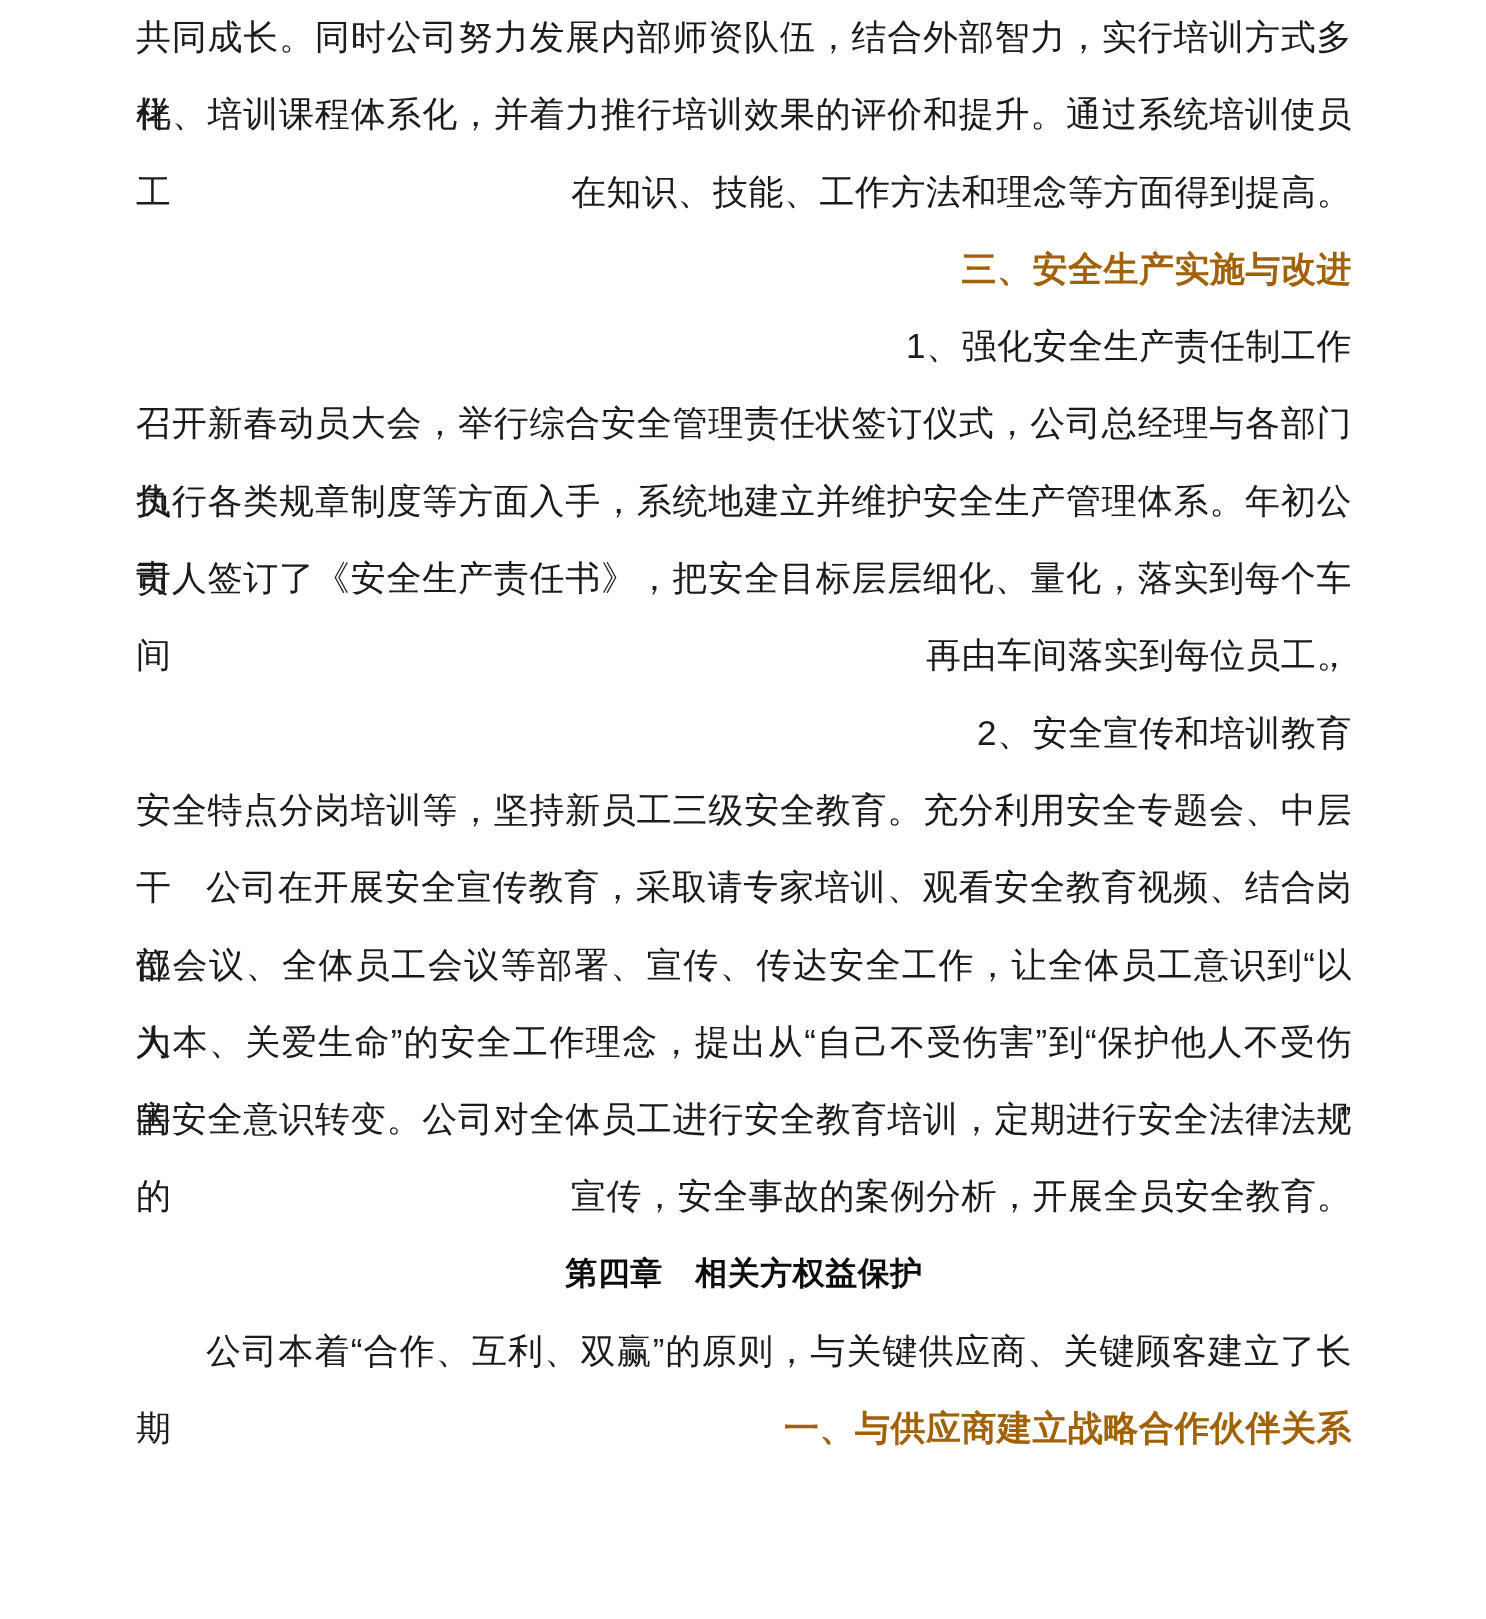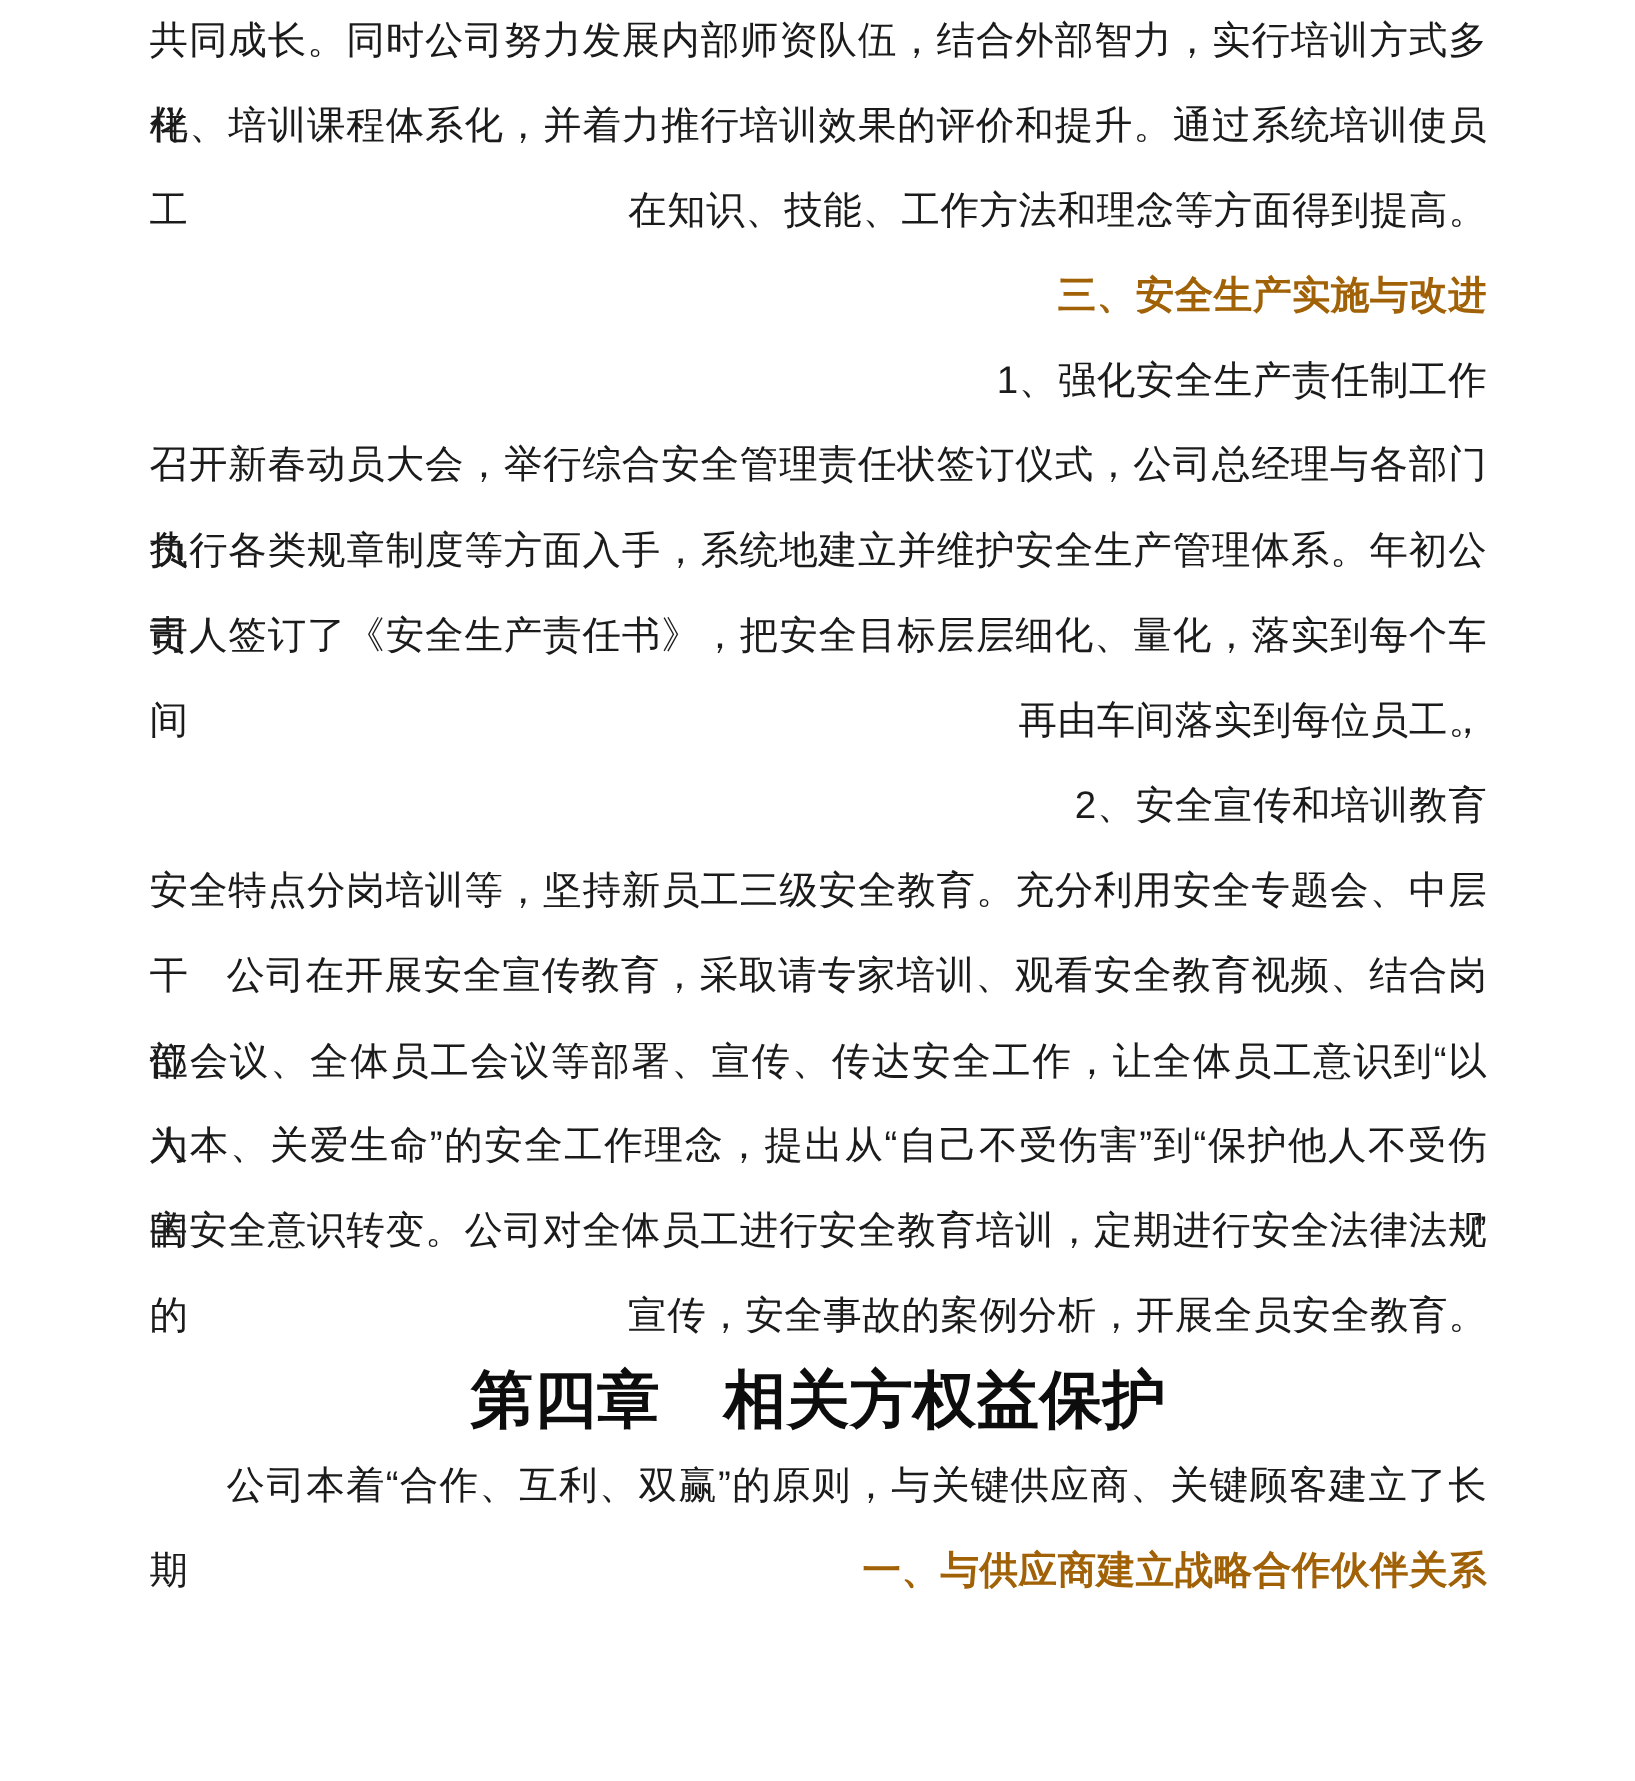--- a/index.html
+++ b/index.html
@@ -37,21 +37,21 @@
   }
   .line.indent {
     text-indent: 70px;
   }
   .line.section {
     font-weight: 700;
     color: #a16207;
   }
   .line.chapter {
     font-weight: 700;
-    font-size: 57px;
+    font-size: 32px;
     color: #0d0d0d;
     text-align: center;
     text-align-last: center;
     text-indent: 0;
   }
 </style>
 </head>
 <body>
 
 <div class="page">

